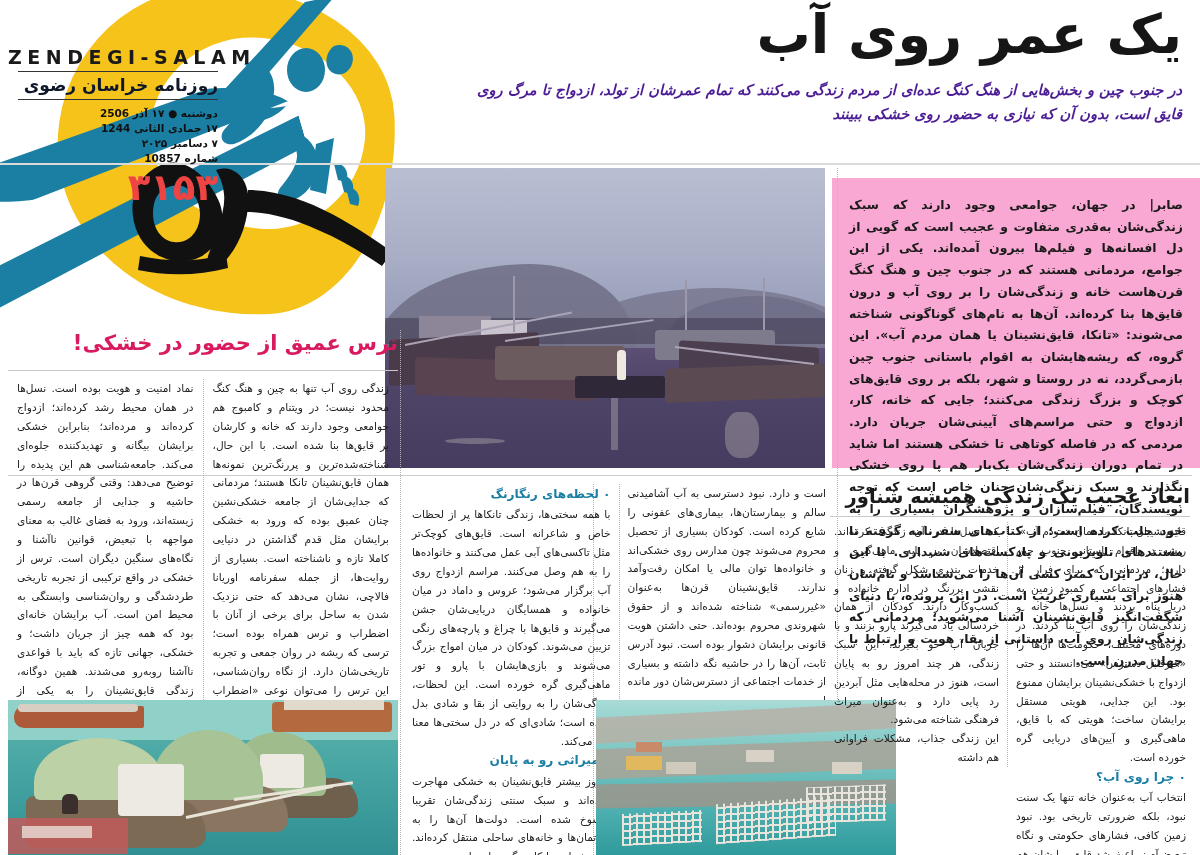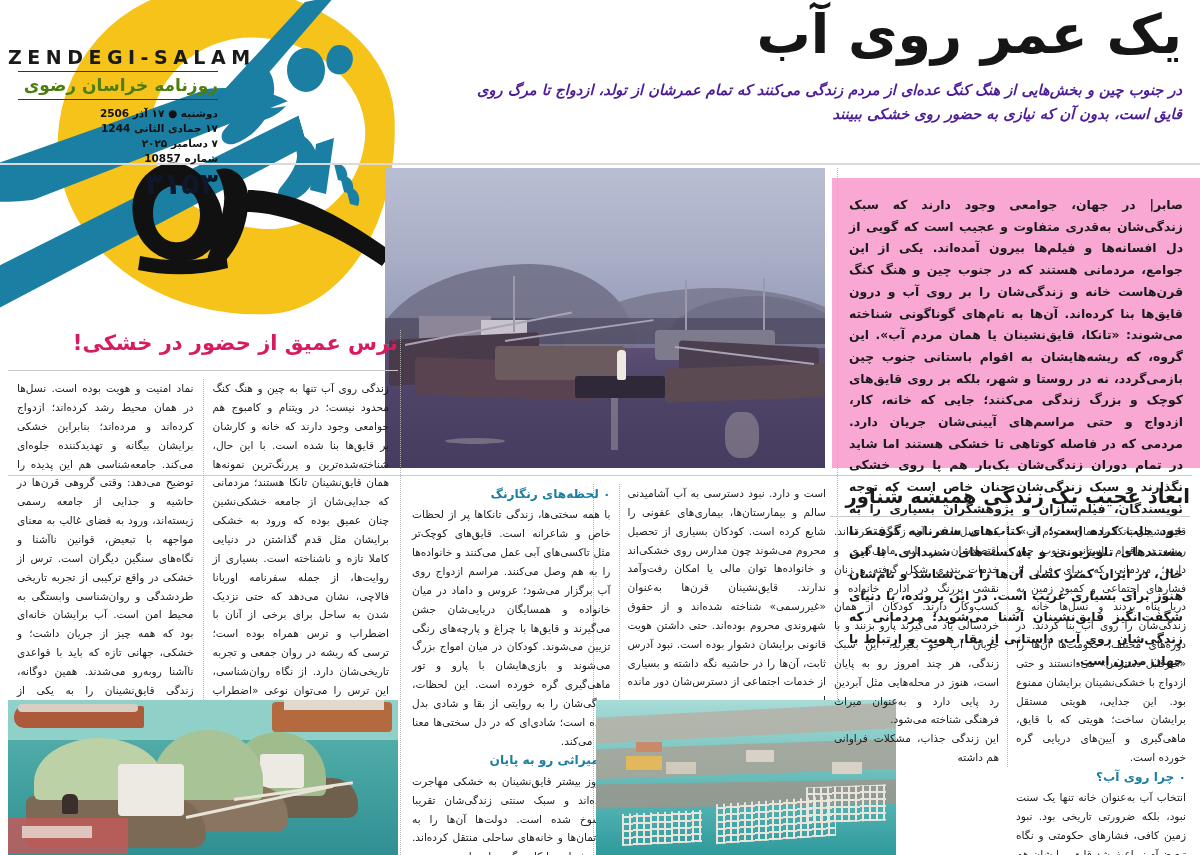--- a/index.html
+++ b/index.html
@@ -43,28 +43,28 @@
     pointer-events:none;
   }
   .mh-text{position:absolute;left:8px;top:46px;width:210px;z-index:9;}
   .mh-title{
     font-family:"DejaVu Sans","Liberation Sans",sans-serif;
     font-size:19px;font-weight:700;letter-spacing:5.5px;color:#1a1a1a;
     direction:ltr;text-align:left;white-space:nowrap;
   }
   .mh-rule{height:1px;background:#333;margin:3px 0 4px 0;width:200px;}
   .mh-sub{
-    font-size:17px;font-weight:700;color:#4d7c0f;text-align:right;
+    font-size:17px;font-weight:700;color:#0f172a;text-align:right;
     width:200px;line-height:1.1;
   }
   .mh-rule2{height:1px;background:#333;margin:4px 0 6px 0;width:200px;}
   .mh-dates{text-align:right;width:196px;line-height:1.45;}
   .mh-dates div{font-size:10.5px;font-weight:700;color:#111;}
   .mh-issue{
-    text-align:right;width:196px;font-size:30px;font-weight:700;color:#0f172a;
+    text-align:right;width:196px;font-size:37px;font-weight:700;color:#ef4444;
     letter-spacing:1px;margin-top:-1px;
   }
 
   
   .headline-wrap{position:absolute;right:18px;top:6px;width:720px;text-align:right;}
   .headline{
     font-size:54px;font-weight:700;color:#161616;line-height:1.08;
     letter-spacing:-1px;
   }
   .standfirst{

